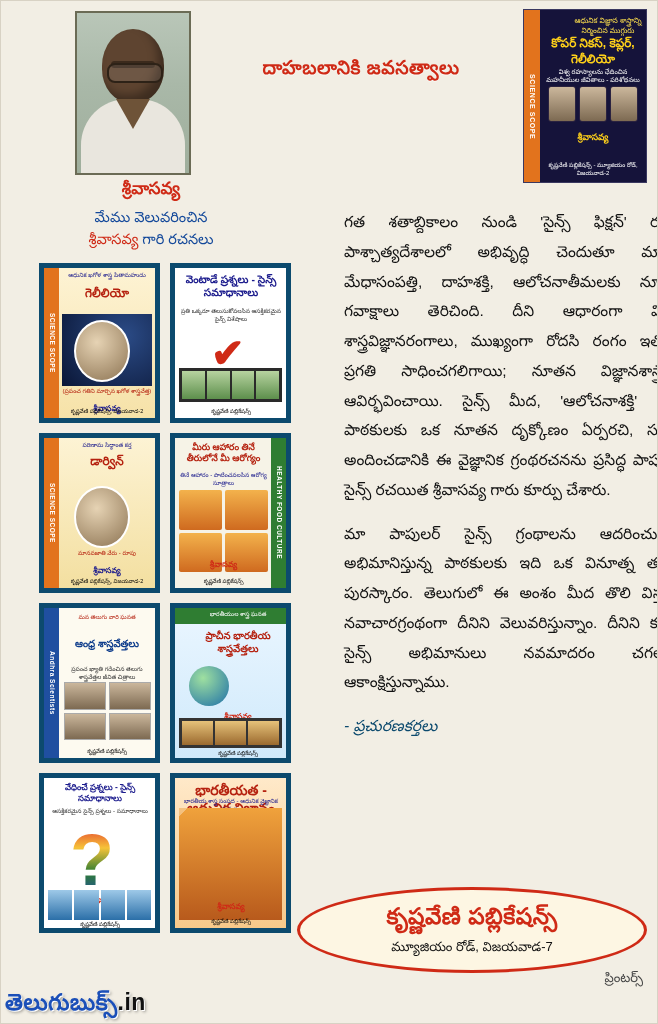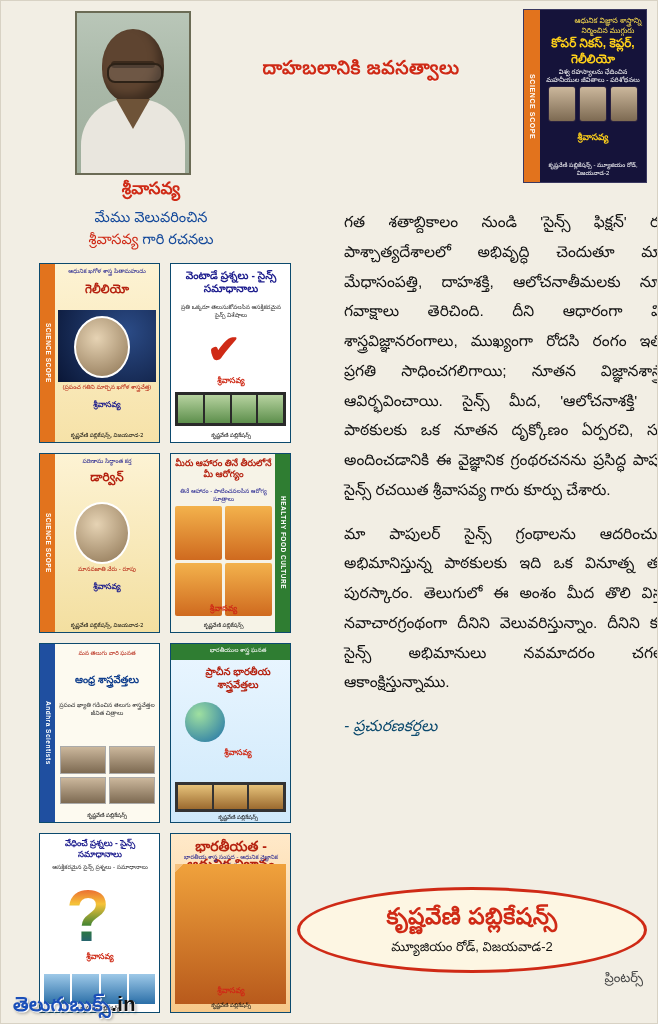--- a/index.html
+++ b/index.html
@@ -204,22 +204,22 @@
     width: 252px;
   }
   .book-row {
     display: flex;
     gap: 10px;
     margin-bottom: 10px;
   }
   .book {
     position: relative;
     width: 121px;
-    height: 180px;
-    border: 1px solid #0c4a6e;
+    height: 160px;
+    border: 5px solid #0c4a6e;
     overflow: hidden;
     box-sizing: border-box;
     font-size: 7px;
     line-height: 1.25;
   }
   .strip {
     position: absolute;
     left: 0; top: 0; bottom: 0;
     width: 15px;
     color: #fff;
@@ -408,22 +408,22 @@
   }
   .printer {
     position: absolute;
     right: 14px; bottom: 35px;
     font-size: 13px;
     color: #444;
   }
   
   .watermark {
     position: absolute;
-    left: 12px; bottom: 2px;
-    font-size: 20px;
+    left: 4px; bottom: 2px;
+    font-size: 23px;
     font-weight: bold;
     color: #1b4fb8;
     text-shadow: 1px 1px 0 #fff, 2px 2px 3px rgba(0,0,0,.35);
     letter-spacing: .5px;
   }
   .watermark .dom { color: #111; }
 </style>
 </head>
 <body>
 
@@ -584,21 +584,21 @@
   </div>
 
   <div class="article">
     <p>గత శతాబ్దికాలం నుండి 'సైన్స్ ఫిక్షన్' రంగం పాశ్చాత్యదేశాలలో అభివృద్ధి చెందుతూ మానవ మేధాసంపత్తి, దాహశక్తి, ఆలోచనాతీమలకు నూతన గవాక్షాలు తెరిచింది. దీని ఆధారంగా వివిధ శాస్త్రవిజ్ఞానరంగాలు, ముఖ్యంగా రోదసి రంగం ఇతోధిక ప్రగతి సాధించగలిగాయి; నూతన విజ్ఞానశాస్త్రాలు ఆవిర్భవించాయి. సైన్స్ మీద, 'ఆలోచనాశక్తి' మీద పాఠకులకు ఒక నూతన దృక్కోణం ఏర్పరచి, స్ఫూర్తి అందించడానికి ఈ వైజ్ఞానిక గ్రంథరచనను ప్రసిద్ధ పాపులర్ సైన్స్ రచయిత శ్రీవాసవ్య గారు కూర్పు చేశారు.</p>
     <p>మా పాపులర్ సైన్స్ గ్రంథాలను ఆదరించుతూ, అభిమానిస్తున్న పాఠకులకు ఇది ఒక వినూత్న తరహా పురస్కారం. తెలుగులో ఈ అంశం మీద తొలి విస్తృత నవాచారగ్రంథంగా దీనిని వెలువరిస్తున్నాం. దీనిని కూడా సైన్స్ అభిమానులు నవమాదరం చగలరని ఆకాంక్షిస్తున్నాము.</p>
     <span class="sig">- ప్రచురణకర్తలు</span>
   </div>
 
   <div class="publisher">
     <div class="pname">కృష్ణవేణి పబ్లికేషన్స్</div>
-    <div class="paddr">మ్యూజియం రోడ్, విజయవాడ-2</div>
+    <div class="paddr">మ్యూజియం రోడ్, విజయవాడ-7</div>
   </div>
 
   <div class="printer">ప్రింటర్స్</div>
 
   <div class="watermark">
     <span>తెలుగుబుక్స్</span><span class="dom">.in</span>
   </div>
 
 </div>
 

